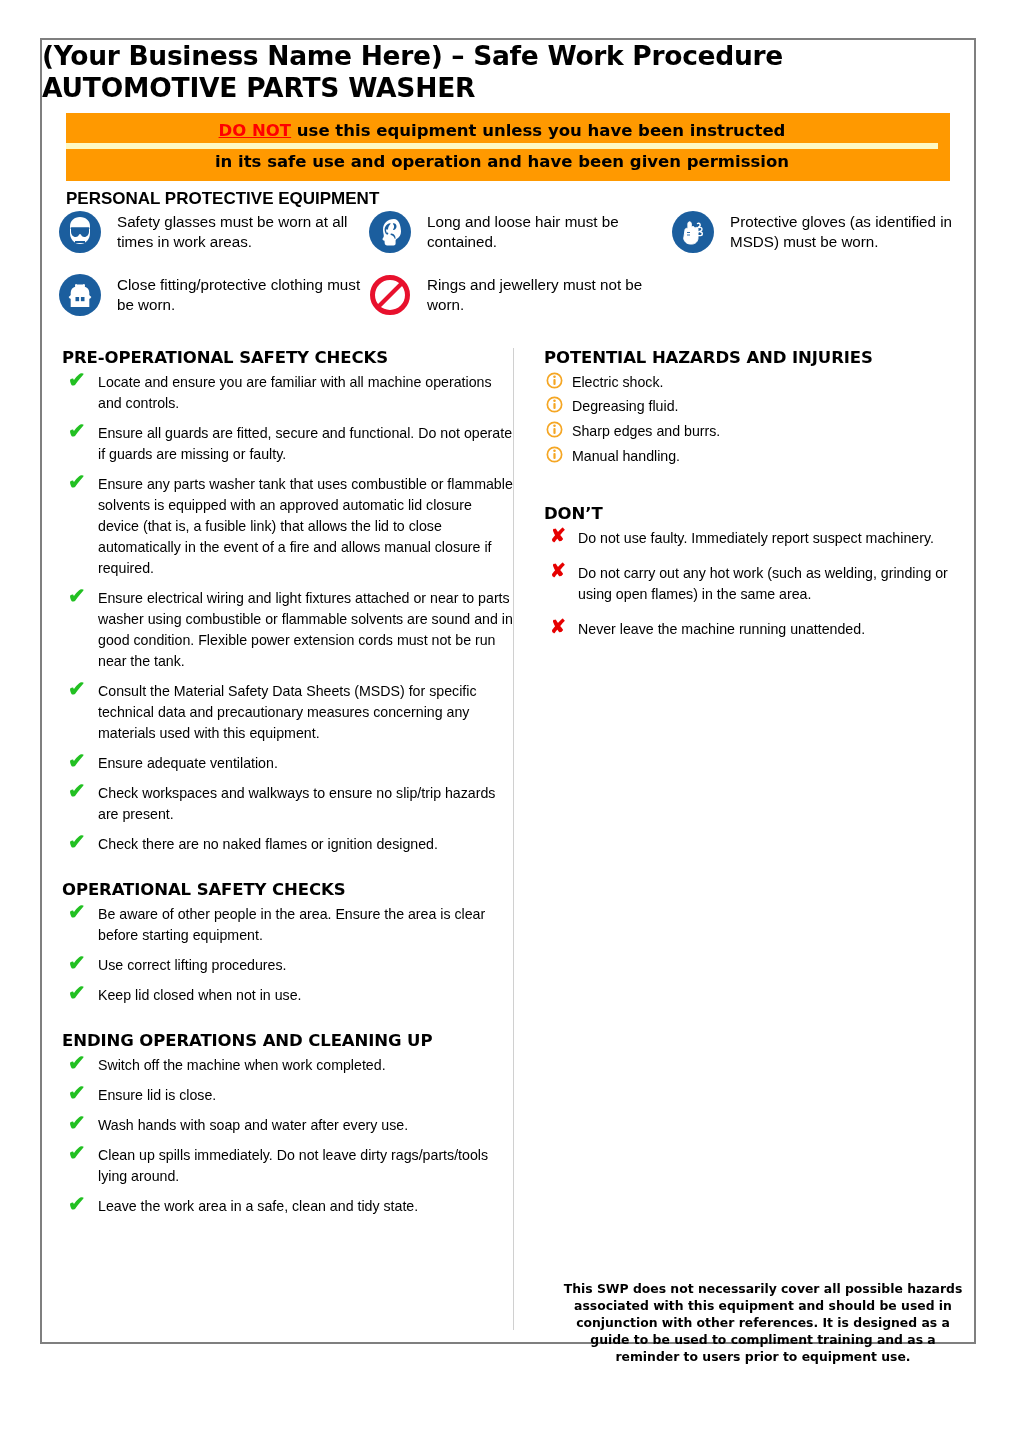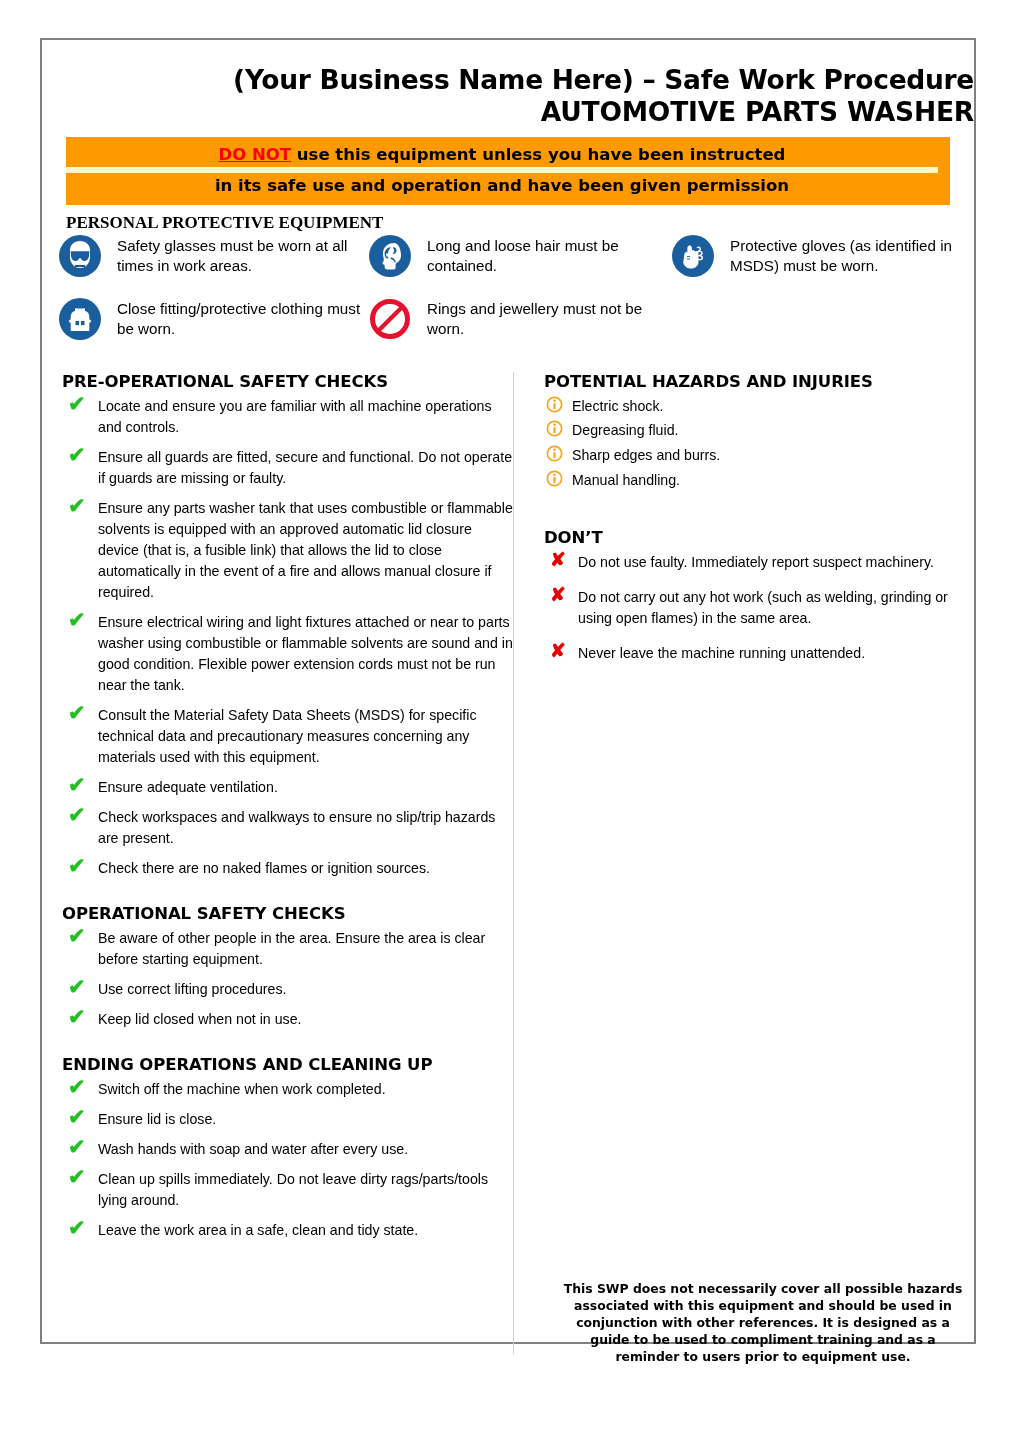--- a/index.html
+++ b/index.html
@@ -26,22 +26,22 @@
   }
   .inner {
     position: relative;
     width: 100%;
     height: 100%;
     box-sizing: border-box;
   }
 
   
   .title-block {
-    padding-top: 24px;
-    text-align: right;
+    padding-top: 0;
+    text-align: left;
   }
   .title-line1 {
     font-family: "DejaVu Sans", sans-serif;
     font-weight: bold;
     font-size: 26.5px;
     letter-spacing: -0.3px;
     line-height: 1.18;
     white-space: nowrap;
   }
   .title-line2 {
@@ -71,21 +71,21 @@
   .do-not {
     color: #FF0000;
     text-decoration: underline;
   }
 
   
   .ppe-wrap {
     padding: 8px 0 0 0;
   }
   .ppe-heading {
-    font-family: Liberation Serif, serif;
+    font-family: Liberation Sans, sans-serif;
     font-weight: bold;
     font-size: 17px;
     margin-left: 24px;
   }
   .ppe-grid {
     display: grid;
     grid-template-columns: 310px 303px 1fr;
     margin-left: 16px;
     margin-right: 8px;
     margin-top: 1px;
@@ -284,21 +284,21 @@
 
         <div class="sec-heading">PRE-OPERATIONAL SAFETY CHECKS</div>
         <ul class="items ticks">
           <li><span class="mark">✔</span><span>Locate and ensure you are familiar with all machine operations and controls.</span></li>
           <li><span class="mark">✔</span><span>Ensure all guards are fitted, secure and functional. Do not operate if guards are missing or faulty.</span></li>
           <li><span class="mark">✔</span><span>Ensure any parts washer tank that uses combustible or flammable solvents is equipped with an approved automatic lid closure device (that is, a fusible link) that allows the lid to close automatically in the event of a fire and allows manual closure if required.</span></li>
           <li><span class="mark">✔</span><span>Ensure electrical wiring and light fixtures attached or near to parts washer using combustible or flammable solvents are sound and in good condition. Flexible power extension cords must not be run near the tank.</span></li>
           <li><span class="mark">✔</span><span>Consult the Material Safety Data Sheets (MSDS) for specific technical data and precautionary measures concerning any materials used with this equipment.</span></li>
           <li><span class="mark">✔</span><span>Ensure adequate ventilation.</span></li>
           <li><span class="mark">✔</span><span>Check workspaces and walkways to ensure no slip/trip hazards are present.</span></li>
-          <li><span class="mark">✔</span><span>Check there are no naked flames or ignition sources.</span></li>
+          <li><span class="mark">✔</span><span>Check there are no naked flames or ignition designed.</span></li>
         </ul>
 
         <div class="sec-heading spaced">OPERATIONAL SAFETY CHECKS</div>
         <ul class="items ticks">
           <li><span class="mark">✔</span><span>Be aware of other people in the area. Ensure the area is clear before starting equipment.</span></li>
           <li><span class="mark">✔</span><span>Use correct lifting procedures.</span></li>
           <li><span class="mark">✔</span><span>Keep lid closed when not in use.</span></li>
         </ul>
 
         <div class="sec-heading spaced">ENDING OPERATIONS AND CLEANING UP</div>

